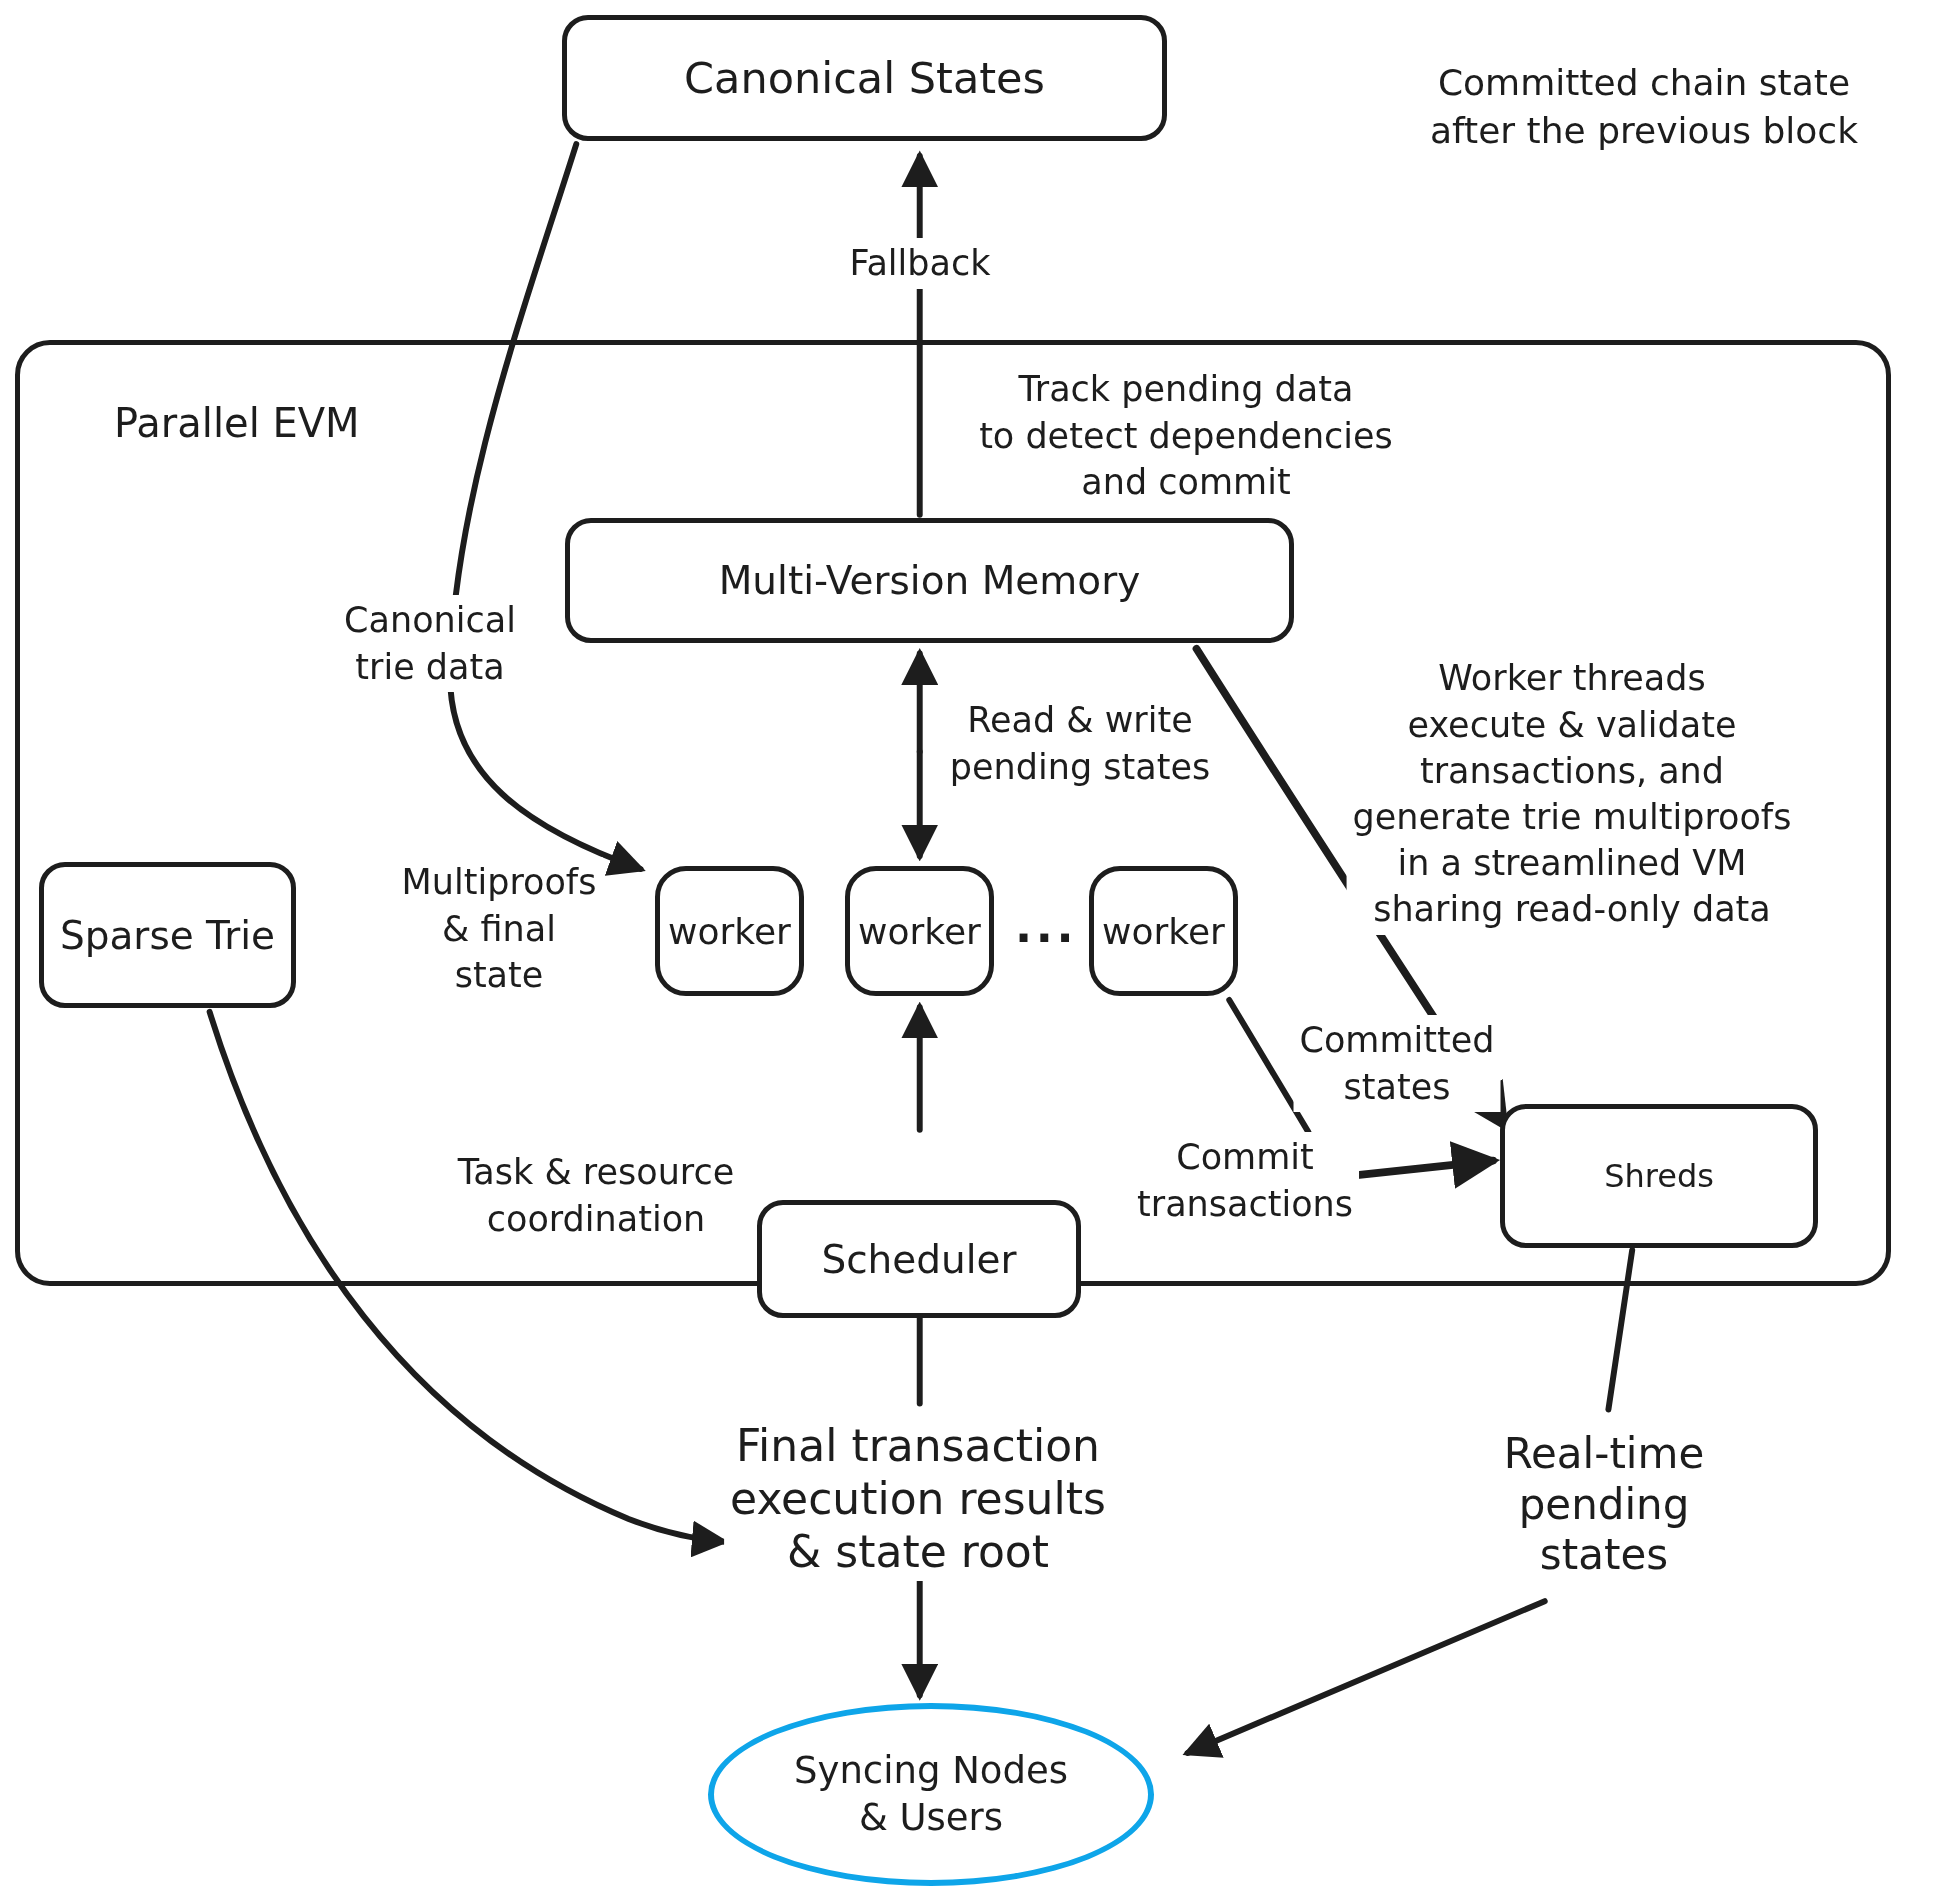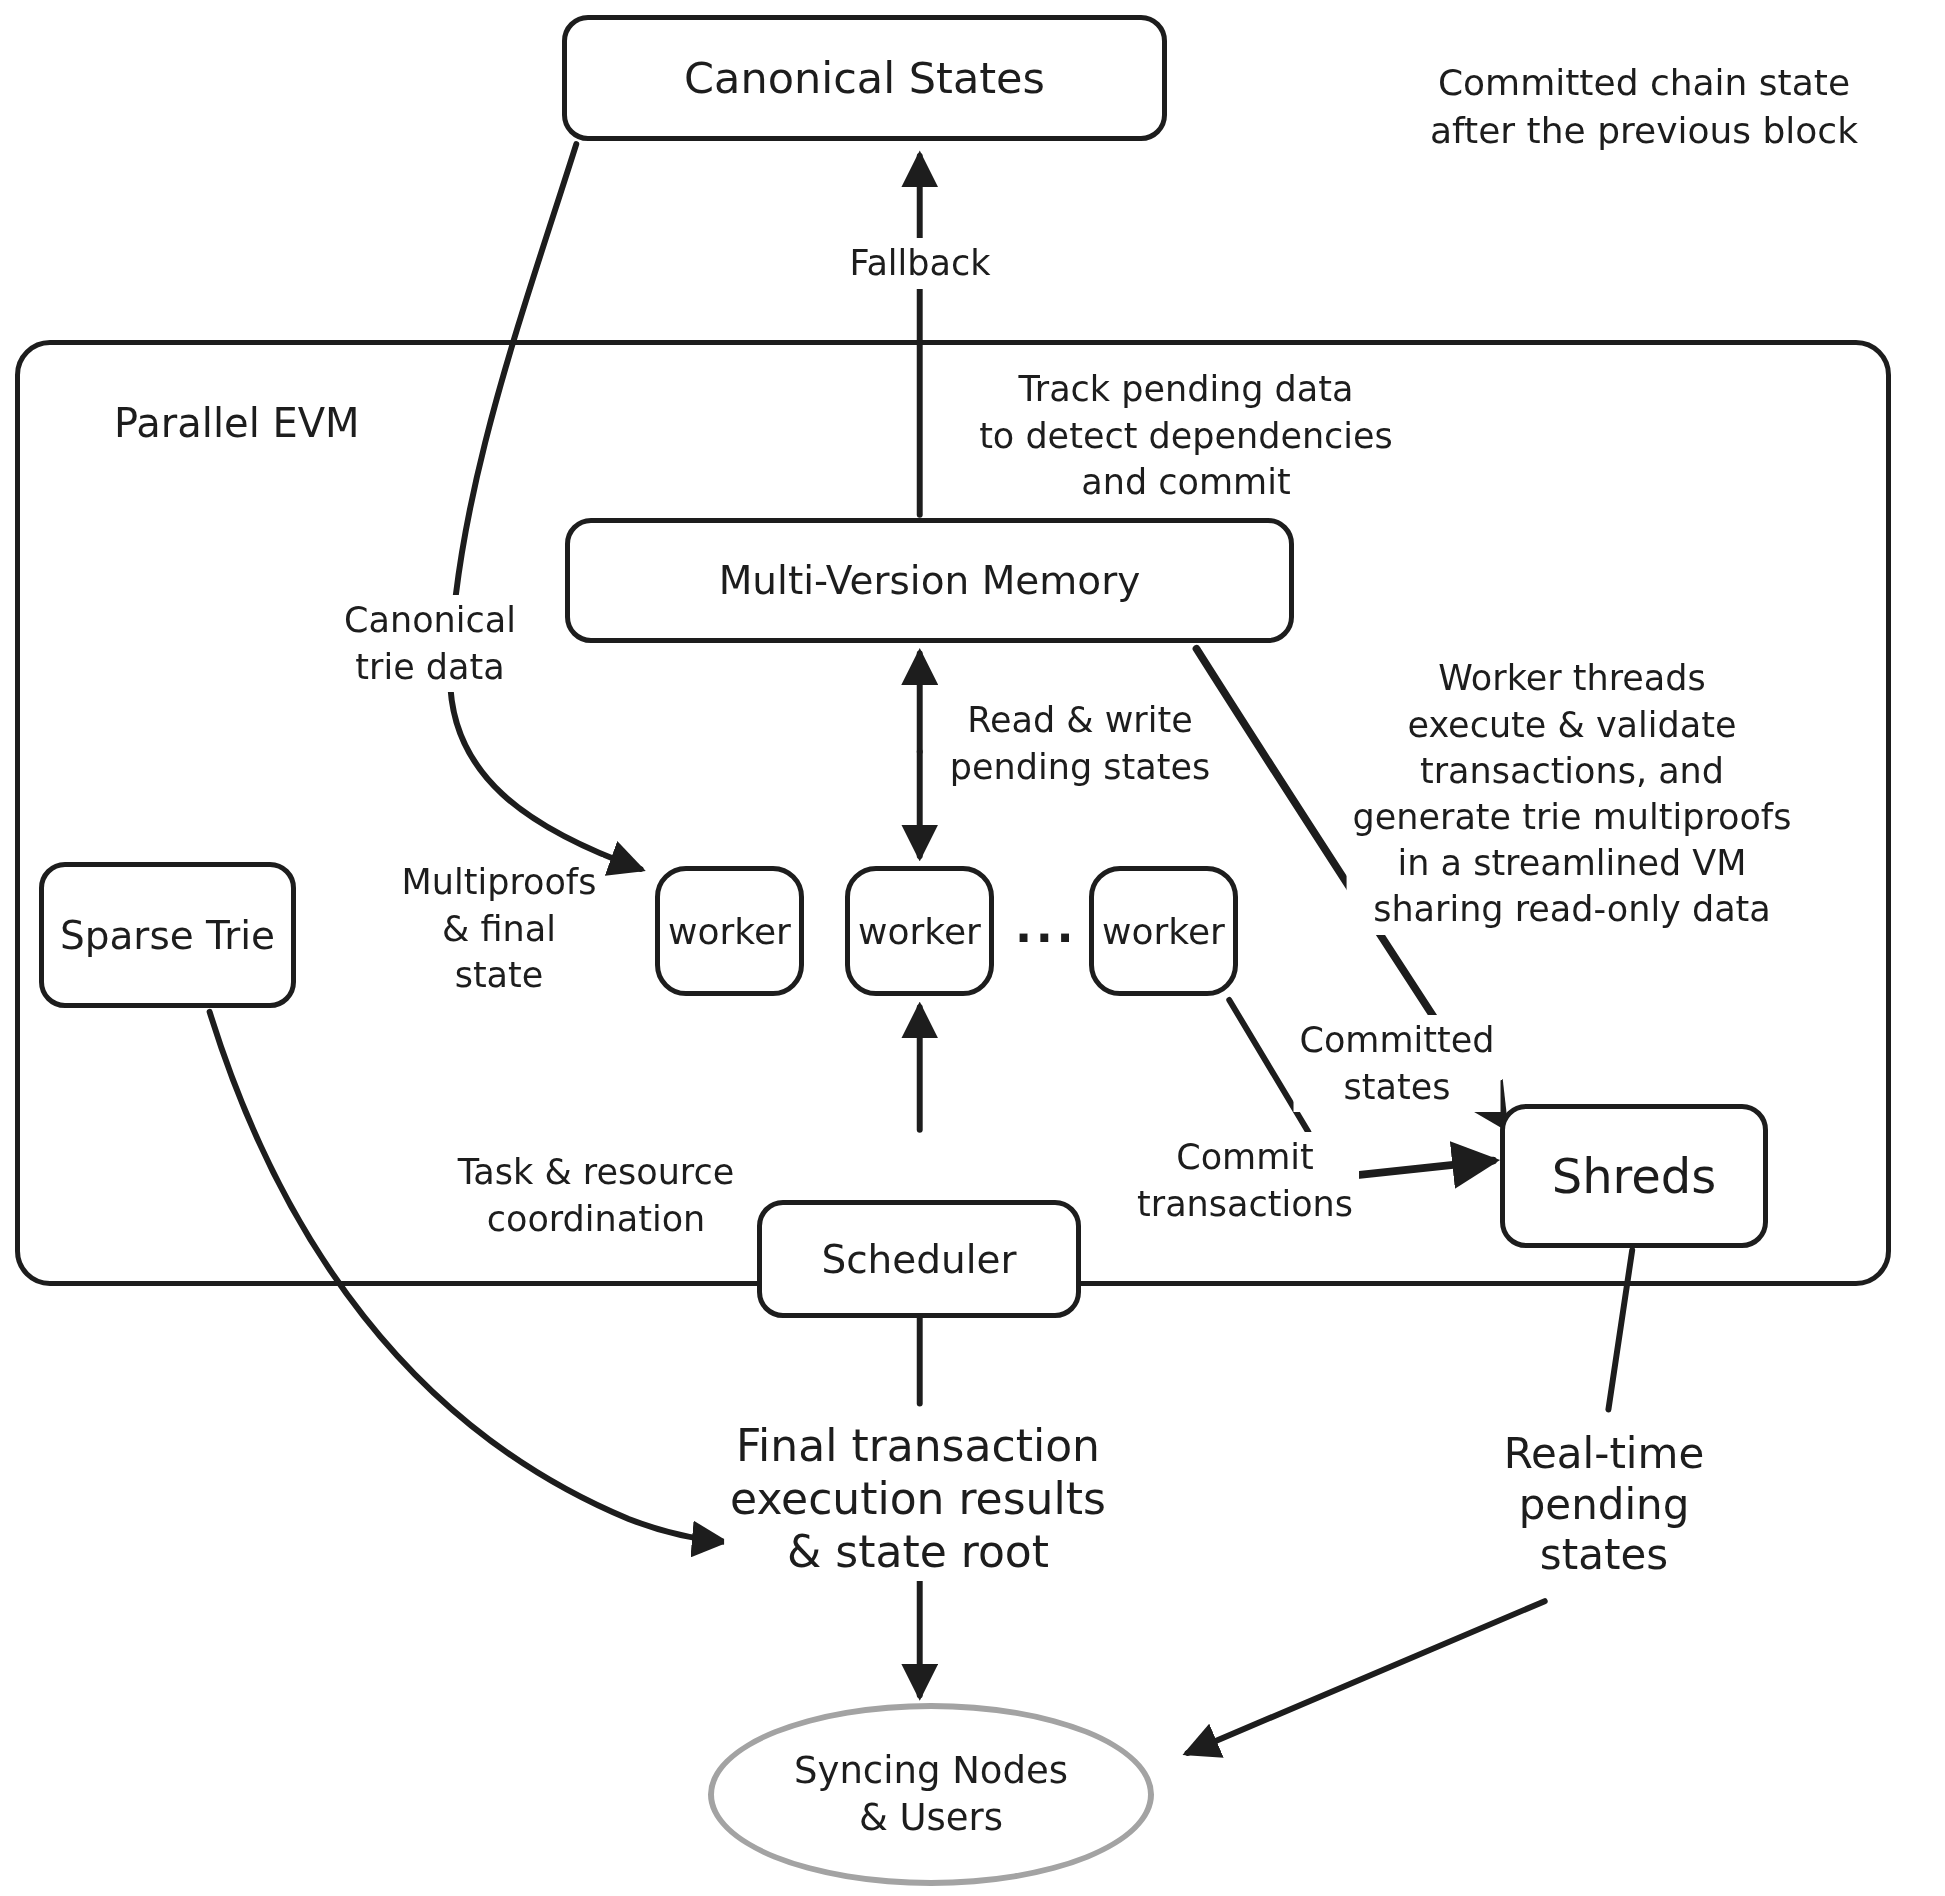--- a/index.html
+++ b/index.html
@@ -27,21 +27,21 @@
     position:absolute;
     background:transparent;
     border:5.4px solid #1d1d1d;
     border-radius:35px;
     z-index:0;
     box-sizing:border-box;
   }
   .ellipse{
     position:absolute;
     background:#ffffff;
-    border:6px solid #a3a3a3;
+    border:6px solid #0ea5e9;
     border-radius:50%;
     display:flex;flex-direction:column;align-items:center;justify-content:center;
     text-align:center;z-index:3;box-sizing:border-box;
     line-height:1.25;
   }
   .note{
     position:absolute;
     text-align:center;
     line-height:1.32;
     z-index:2;
@@ -122,21 +122,21 @@
   <div class="plain-label" style="left:1015px;top:900px;font-size:45px;font-weight:bold;letter-spacing:3.6px;">...</div>
 
   <div class="node" style="left:1089px;top:866px;width:149px;height:130px;font-size:36px;border-radius:31px;">
     <span>worker</span>
   </div>
 
   <div class="node" style="left:757px;top:1200px;width:324px;height:118px;font-size:39px;">
     <span>Scheduler</span>
   </div>
 
-  <div class="node" style="left:1500px;top:1104px;width:268px;height:144px;font-size:48px;">
+  <div class="node" style="left:1500px;top:1104px;width:318px;height:144px;font-size:32px;">
     <span>Shreds</span>
   </div>
 
   <div class="ellipse" style="left:708px;top:1703px;width:446px;height:183px;font-size:37px;">
     <div>Syncing Nodes</div>
     <div>&amp; Users</div>
   </div>
 
   <div class="note" style="left:1644px;top:57px;font-size:36px;">
     <div>Committed chain state</div>

